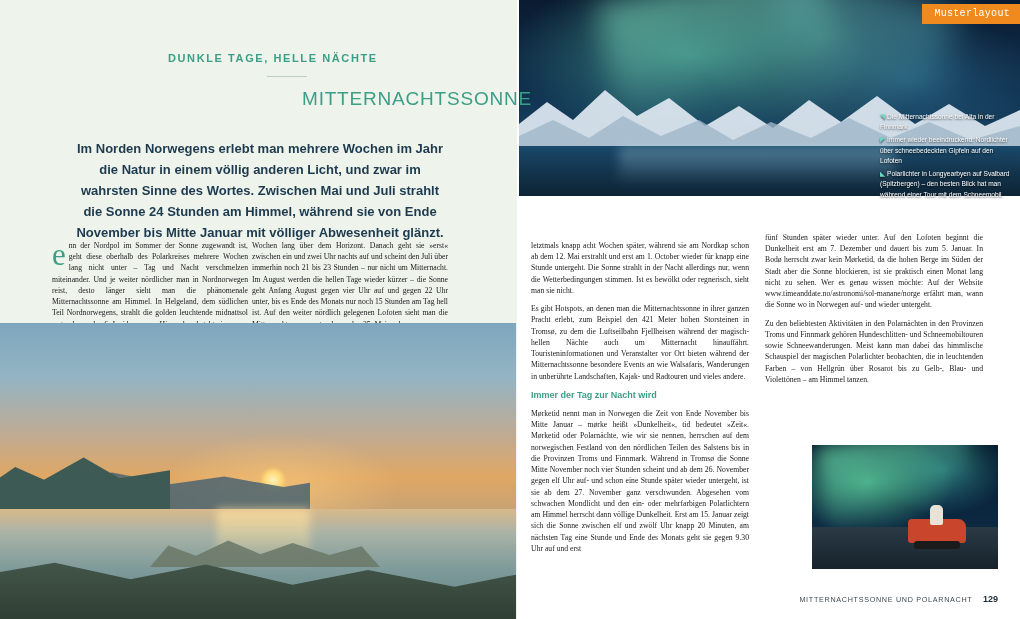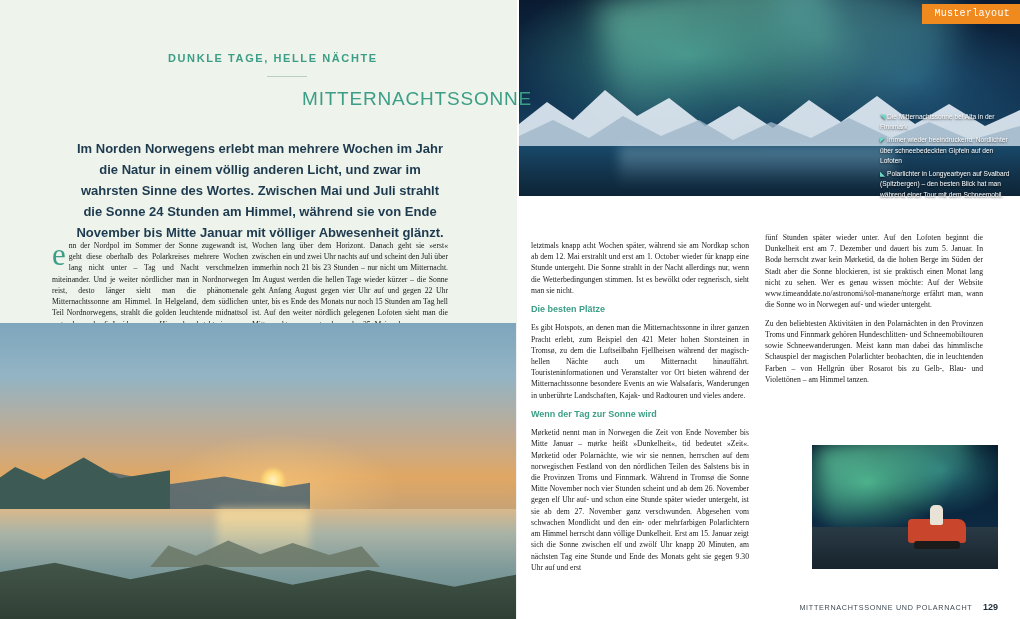--- a/index.html
+++ b/index.html
@@ -287,21 +287,21 @@
   .pr-person {
     position: absolute; left: 118px; bottom: 44px;
     width: 13px; height: 20px;
     background: #e8e3d6;
     border-radius: 5px 5px 2px 2px;
   }
 
   
   .footer {
     position: absolute;
-    right: 22px; bottom: 7px;
+    right: 22px; bottom: 15px;
     font-family: "Liberation Sans", sans-serif;
     font-size: 7.2px;
     letter-spacing: 0.7px;
     color: #3f4a52;
     text-align: center;
   }
   .folio {
     font-weight: bold;
     color: #1d2b36;
     font-size: 9px;
@@ -352,23 +352,22 @@
 
   <div class="col col-l1">
     <p class="dropcap">enn der Nordpol im Sommer der Sonne zugewandt ist, geht diese oberhalb des Polarkreises mehrere Wochen lang nicht unter – Tag und Nacht verschmelzen miteinander. Und je weiter nördlicher man in Nordnorwegen reist, desto länger sieht man die phänomenale Mitternachtssonne am Himmel. In Helgeland, dem südlichen Teil Nordnorwegens, strahlt die golden leuchtende midnattsol erstmals um den 6. Juni herum am Himmel und steht vier</p>
   </div>
   <div class="col col-l2">
     <p>Wochen lang über dem Horizont. Danach geht sie »erst« zwischen ein und zwei Uhr nachts auf und scheint den Juli über immerhin noch 21 bis 23 Stunden – nur nicht um Mitternacht. Im August werden die hellen Tage wieder kürzer – die Sonne geht Anfang August gegen vier Uhr auf und gegen 22 Uhr unter, bis es Ende des Monats nur noch 15 Stunden am Tag hell ist. Auf den weiter nördlich gelegenen Lofoten sieht man die Mitternachtssonne erstmals um den 25. Mai und</p>
   </div>
 
   <div class="col col-r1">
     <p>letztmals knapp acht Wochen später, während sie am Nordkap schon ab dem 12. Mai erstrahlt und erst am 1. October wieder für knapp eine Stunde untergeht. Die Sonne strahlt in der Nacht allerdings nur, wenn die Wetterbedingungen stimmen. Ist es bewölkt oder regnerisch, sieht man sie nicht.</p>
-    <div class="subhead">Die besten Plätze</div>
     <p>Es gibt Hotspots, an denen man die Mitternachtssonne in ihrer ganzen Pracht erlebt, zum Beispiel den 421 Meter hohen Storsteinen in Tromsø, zu dem die Luftseilbahn Fjellheisen während der magisch-hellen Nächte auch um Mitternacht hinauffährt. Touristeninformationen und Veranstalter vor Ort bieten während der Mitternachtssonne besondere Events an wie Walsafaris, Wanderungen in unberührte Landschaften, Kajak- und Radtouren und vieles andere.</p>
-    <div class="subhead">Wenn der Tag zur Sonne wird</div>
+    <div class="subhead">Immer der Tag zur Nacht wird</div>
     <p>Mørketid nennt man in Norwegen die Zeit von Ende November bis Mitte Januar – mørke heißt »Dunkelheit«, tid bedeutet »Zeit«. Mørketid oder Polarnächte, wie wir sie nennen, herrschen auf dem norwegischen Festland von den nördlichen Teilen des Salstens bis in die Provinzen Troms und Finnmark. Während in Tromsø die Sonne Mitte November noch vier Stunden scheint und ab dem 26. November gegen elf Uhr auf- und schon eine Stunde später wieder untergeht, ist sie ab dem 27. November ganz verschwunden. Abgesehen vom schwachen Mondlicht und den ein- oder mehrfarbigen Polarlichtern am Himmel herrscht dann völlige Dunkelheit. Erst am 15. Januar zeigt sich die Sonne zwischen elf und zwölf Uhr knapp 20 Minuten, am nächsten Tag eine Stunde und Ende des Monats geht sie gegen 9.30 Uhr auf und erst</p>
   </div>
 
   <div class="col col-r2">
     <p>fünf Stunden später wieder unter. Auf den Lofoten beginnt die Dunkelheit erst am 7. Dezember und dauert bis zum 5. Januar. In Bodø herrscht zwar kein Mørketid, da die hohen Berge im Süden der Stadt aber die Sonne blockieren, ist sie praktisch einen Monat lang nicht zu sehen. Wer es genau wissen möchte: Auf der Website www.timeanddate.no/astronomi/sol-manane/norge erfährt man, wann die Sonne wo in Norwegen auf- und wieder untergeht.</p>
     <p>Zu den beliebtesten Aktivitäten in den Polarnächten in den Provinzen Troms und Finnmark gehören Hundeschlitten- und Schneemobiltouren sowie Schneewanderungen. Meist kann man dabei das himmlische Schauspiel der magischen Polarlichter beobachten, die in leuchtenden Farben – von Hellgrün über Rosarot bis zu Gelb-, Blau- und Violettönen – am Himmel tanzen.</p>
   </div>
 
   <div class="photo-left">
     <div class="pl-sky"></div>

